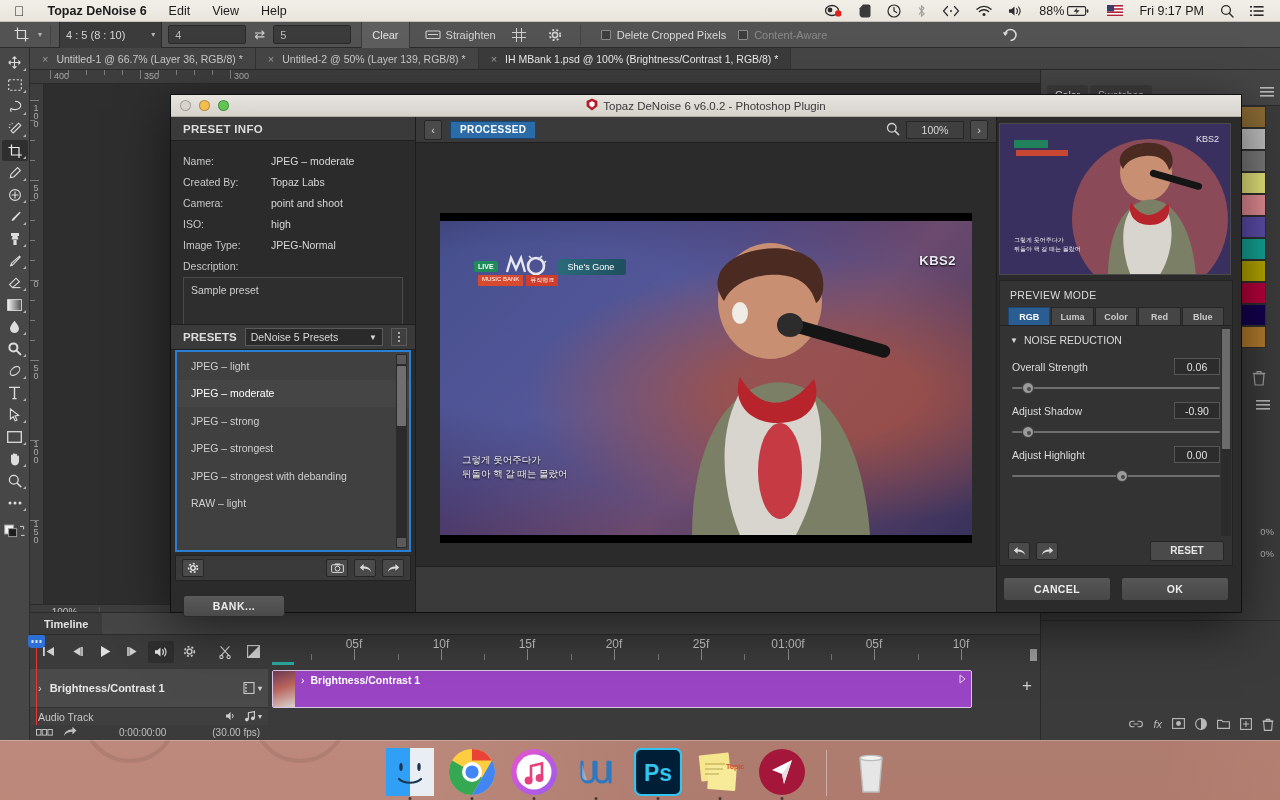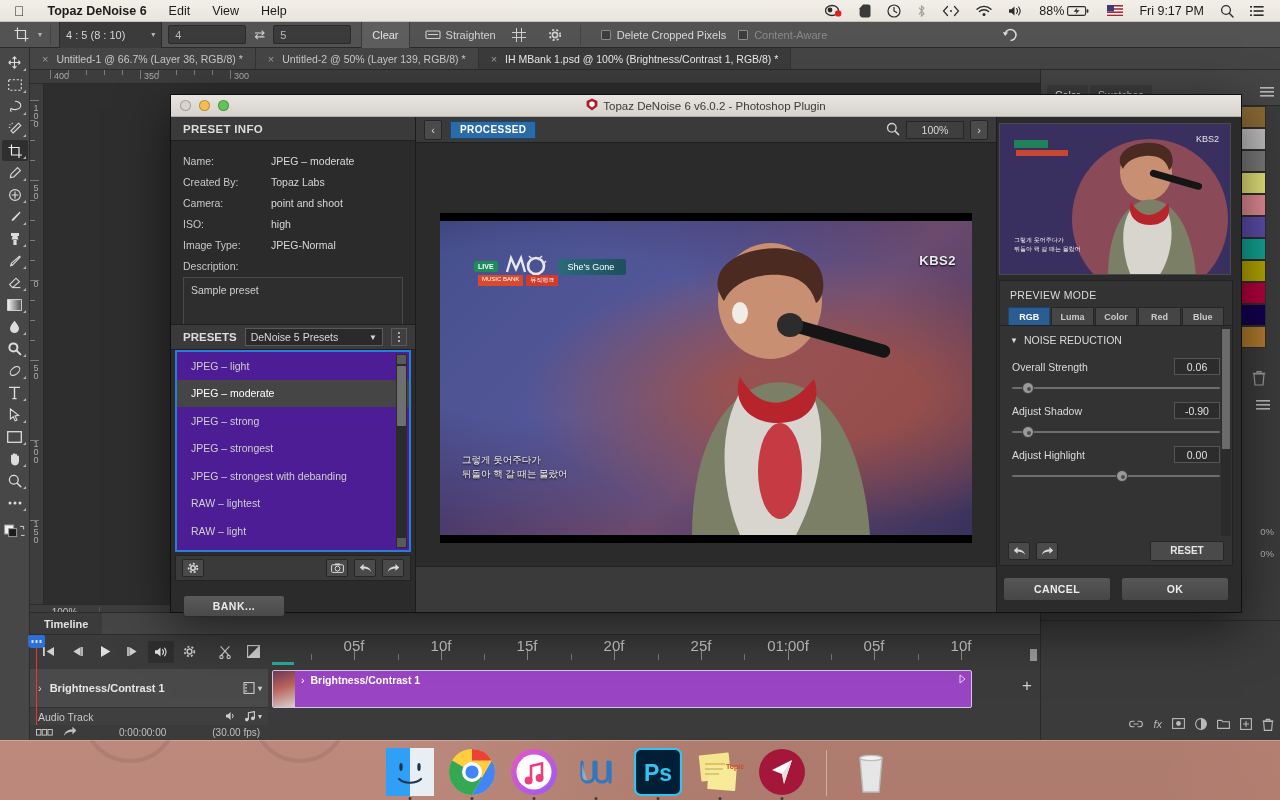--- a/index.html
+++ b/index.html
@@ -202,21 +202,21 @@
     position:absolute; bottom:0; left:0; width:238px; height:15px;
     background:#3b3b3b; display:flex; align-items:center; gap:10px;
     padding-left:6px; color:#c0c0c0; font-size:10px;
   }
   #tl-ruler {
     position:absolute; top:22px; left:238px; right:0; height:33px;
     background:#3b3b3b; color:#c6c6c6; font-size:9.5px; overflow:hidden;
   }
   .tl-t { position:absolute; bottom:8px; width:1px; height:6px; background:#787878; }
   .tl-t.maj { height:11px; background:#8d8d8d; }
-  .tl-lab { position:absolute; top:2px; font-size:15px; color:#c8c8c8; transform:translateX(-50%); }
+  .tl-lab { position:absolute; top:2px; font-size:12px; color:#c8c8c8; transform:translateX(-50%); }
   #tl-clipzone { position:absolute; top:55px; left:238px; right:0; bottom:15px; background:#3b3b3b; }
   #tl-clip {
     position:absolute; left:4px; top:2px; width:700px; height:38px;
     background:#9a45c4; border:1px solid #d9c6e6; border-radius:2px;
     display:flex; align-items:flex-start; gap:6px;
     color:#fff; font-size:10.5px; font-weight:bold; overflow:hidden;
   }
   .clip-thumb { width:22px; height:36px; flex:0 0 22px; background:linear-gradient(160deg,#6d3a55,#b9645c 45%,#d8d2cd); }
   #playhead { position:absolute; left:6px; top:22px; bottom:15px; width:1px; background:#e33; z-index:5;}
   .ph-head { position:absolute; left:-8px; top:0; width:17px; height:13px; background:#2e6fd6; border-radius:2px 2px 4px 4px; display:flex;align-items:center;justify-content:center;}
@@ -270,21 +270,21 @@
     display:flex; align-items:center; justify-content:space-between;
     padding:0 5px; font-size:10.5px; color:#d8d8d8;
   }
   #preset-kebab {
     width:16px; height:18px; background:#3f3f3f; border:1px solid #5a5a5a;
     display:flex; flex-direction:column; align-items:center; justify-content:center; gap:2px;
   }
   #preset-kebab i { width:2px;height:2px;background:#d0d0d0;border-radius:50%; display:block;}
   #preset-list {
     position:absolute; top:233px; left:4px; right:4px; height:202px;
-    background:#4c1d95; border:2px solid #2a7fd4; overflow:hidden;
+    background:#404040; border:2px solid #2a7fd4; overflow:hidden;
   }
   .preset-item {
     height:27.5px; display:flex; align-items:center; padding-left:14px;
     font-size:10.5px; color:#cfcfcf;
   }
   .preset-item.sel { background:#454545; color:#fff; }
   #preset-scroll {
     position:absolute; right:2px; top:2px; bottom:2px; width:11px; background:#2b2b2b;
   }
   #preset-thumb { position:absolute; top:4px; left:1px; width:9px; height:60px; background:#6f6f6f; border-radius:1px;}
@@ -1095,21 +1095,20 @@
             <i></i>
           </div>
       </div>
 
       <div id="preset-list">
         <div class="preset-item">JPEG – light</div>
         <div class="preset-item sel">JPEG – moderate</div>
         <div class="preset-item">JPEG – strong</div>
         <div class="preset-item">JPEG – strongest</div>
         <div class="preset-item">JPEG – strongest with debanding</div>
-        <div class="preset-item">RAW – lightest</div>
         <div class="preset-item">RAW – light</div>
         <div id="preset-scroll">
           <div class="ps-arrow" style="top:1px;"></div>
           <div id="preset-thumb" style="top:12px;"></div>
           <div class="ps-arrow" style="bottom:1px;"></div>
         </div>
       </div>
 
       <div id="tz-left-bottom">
         <div class="sq-btn">

